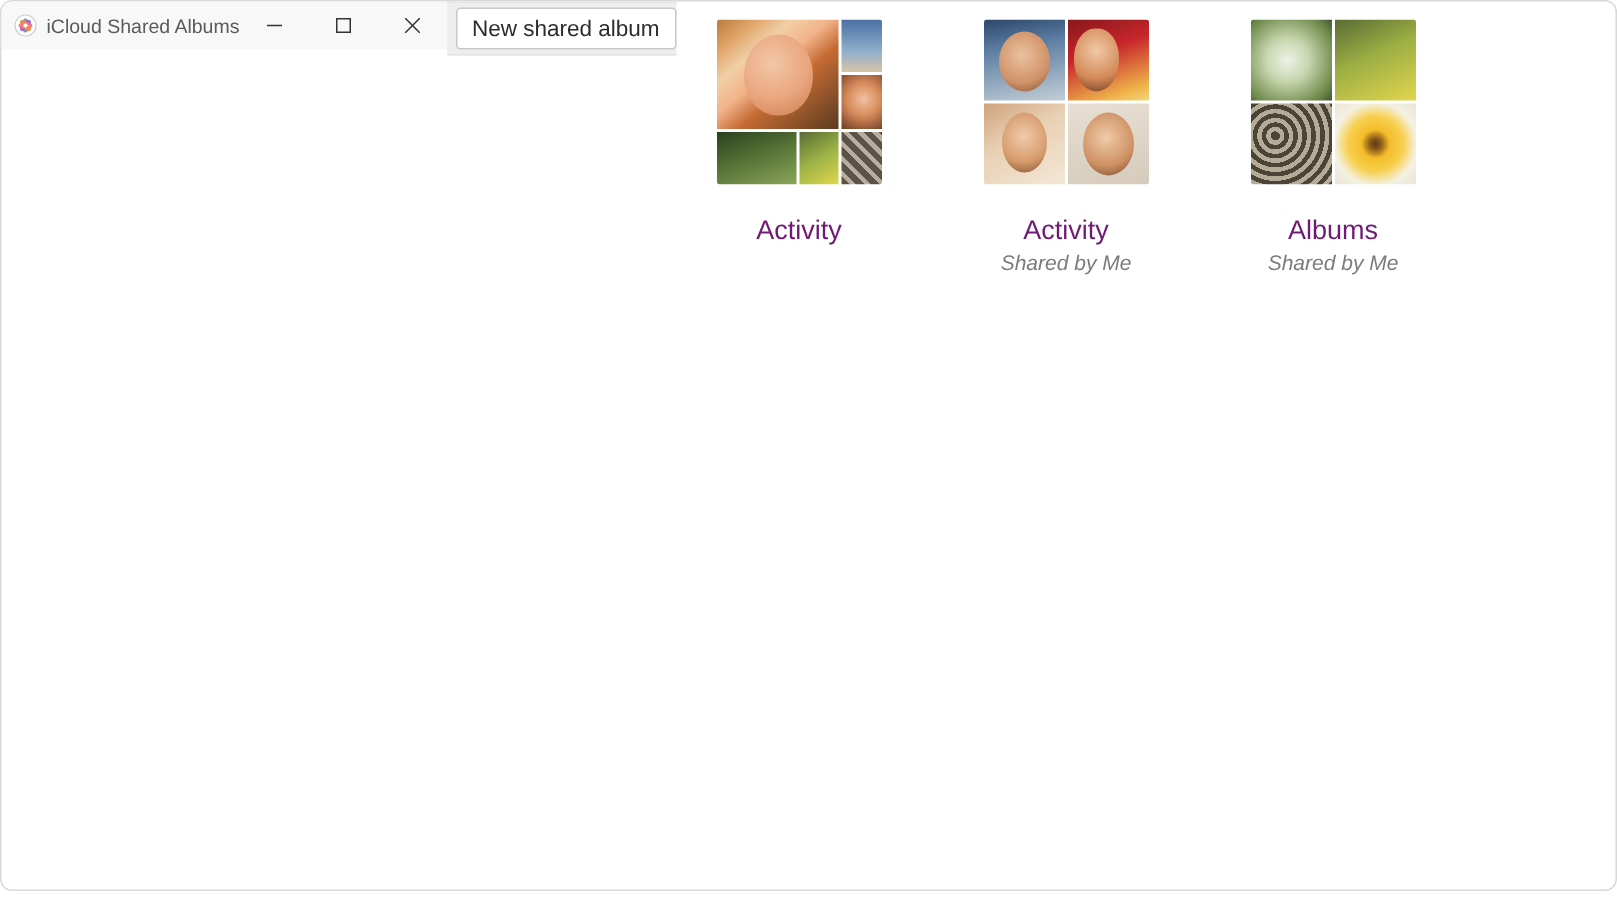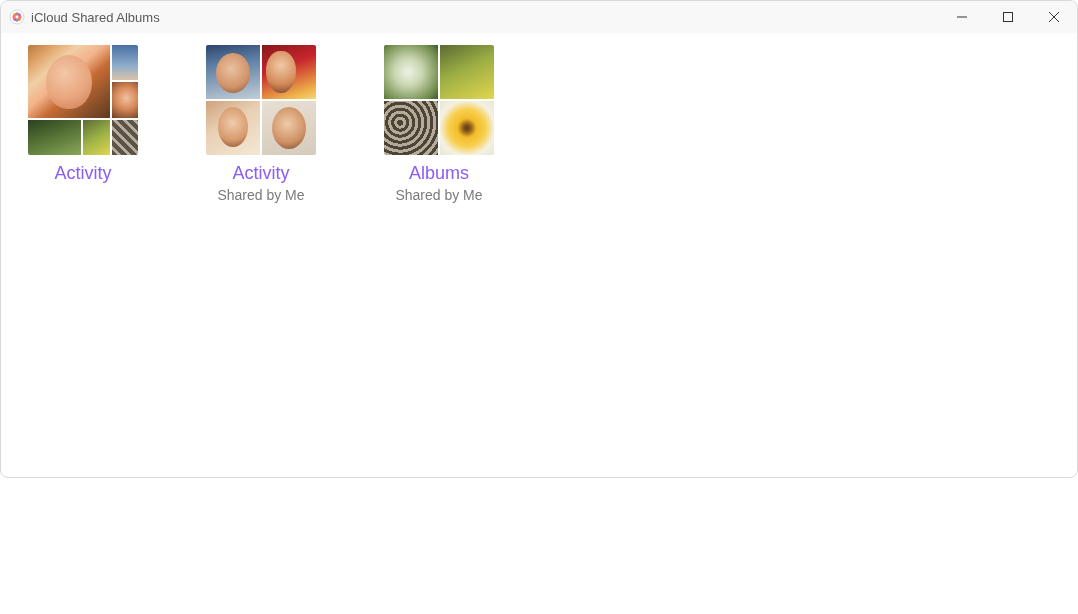--- a/index.html
+++ b/index.html
@@ -4,26 +4,26 @@
 <style>
   * { box-sizing: border-box; }
   html, body {
     margin: 0; padding: 0;
     width: 1078px; height: 614px;
     font-family: "Segoe UI", Tahoma, sans-serif;
     background: #ffffff;
     overflow: hidden;
   }
   .window {
-    width: 1078px; height: 478px;
+    width: 1078px; height: 594px;
     border: 1px solid #d9d9d9;
     border-radius: 8px;
     background: #ffffff;
     display: flex;
-    flex-direction: column;
+    flex-direction: row;
     overflow: hidden;
   }
   .titlebar {
     height: 32px;
     display: flex;
     align-items: center;
     padding-left: 8px;
     background: #f8f8f8;
     color: #5a5a5a;
     font-size: 13px;
@@ -81,29 +81,30 @@
   }
   .thumb {
     width: 110px; height: 110px;
     display: grid;
     gap: 2px;
     border-radius: 2px;
     overflow: hidden;
   }
   .thumb .cell { width: 100%; height: 100%; }
   .album-title {
-    margin-top: 8px;
+    margin-top: 20px;
     font-size: 18px;
-    color: #8b5cf6;
+    color: #701a75;
     line-height: 1.2;
   }
   .album-sub {
     margin-top: 2px;
     font-size: 14px;
     color: #7b7b7b;
+    font-style: italic;
   }
 
   
   .grid-activity {
     grid-template-columns: 2fr 1fr 1fr;
     grid-template-rows: 1fr 1fr 1fr;
   }
   .grid-activity .a0 { grid-column: 1 / 3; grid-row: 1 / 3; background: linear-gradient(140deg,#b77b3c 0%,#e0a367 15%,#f0cfa6 30%,#f3b38a 45%,#c56b34 60%,#5a3a20 100%); position:relative; }
   .grid-activity .a0::after{content:"";position:absolute;left:18px;top:10px;width:46px;height:54px;border-radius:50% 50% 48% 48%;background:radial-gradient(circle at 40% 35%,#f3c7a7 0%,#e9a57d 55%,#c97a4d 100%);}
   .grid-activity .a1 { grid-column: 3; grid-row: 1; background: linear-gradient(180deg,#4a6fa3 0%,#8faecb 60%,#d9c3a8 100%); }
@@ -170,20 +171,25 @@
           <rect x="0.5" y="0.5" width="9" height="9" fill="none" stroke="#333" stroke-width="1"></rect>
         </svg>
     </div>
     <div class="winbtn">
       <svg width="10" height="10" viewBox="0 0 10 10">
           <path d="M0 0 L10 10 M10 0 L0 10" stroke="#333" stroke-width="1"></path>
         </svg>
     </div>
   </div>
 
+  <div class="toolbar">
+    <div class="btn">
+      <span>New shared album</span>
+    </div>
+  </div>
 
   <div class="content">
 
     <div class="album">
       <div class="thumb grid-activity">
         <div class="cell a0"></div>
         <div class="cell a1"></div>
         <div class="cell a2"></div>
         <div class="cell a3"></div>
         <div class="cell a4"></div>

